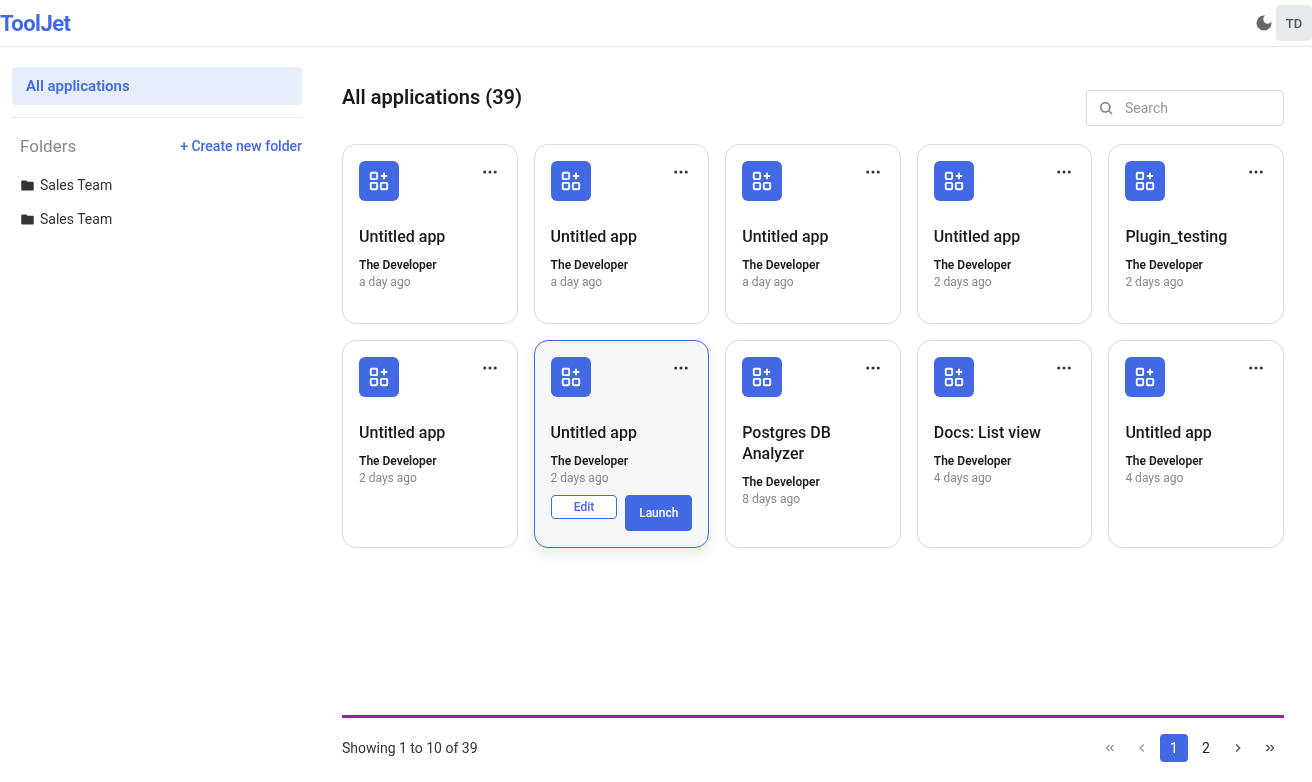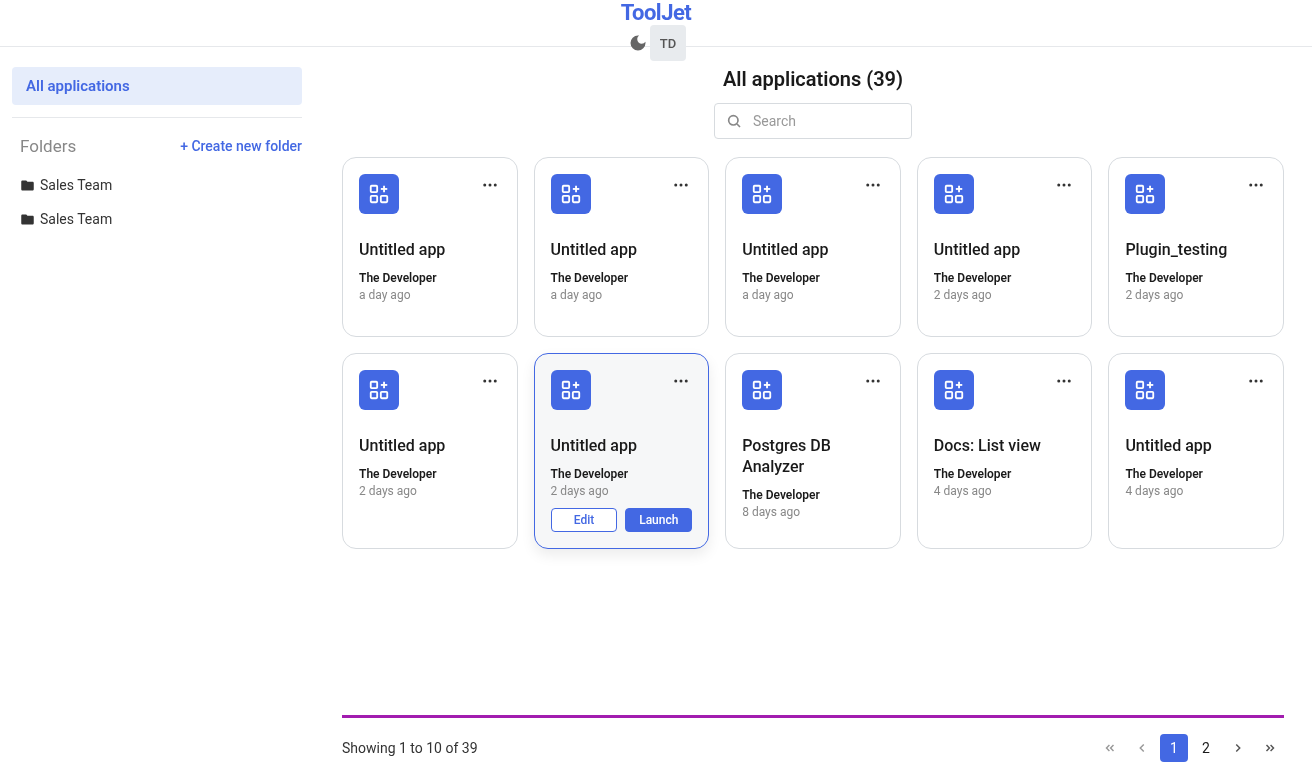--- a/index.html
+++ b/index.html
@@ -11,22 +11,21 @@
     body {
       background: #fff;
       color: #1a1a1a;
     }
     .header {
       height: 47px;
       border-bottom: 1px solid #e6e8eb;
       display: flex;
       align-items: center;
       justify-content: space-between;
-      padding: 0 16px;
-      flex-direction: column;
+      padding: 0 0;
     }
     .logo {
       font-size: 22px;
       font-weight: 700;
       color: #4368E3;
       letter-spacing: -0.5px;
     }
     .header-right {
       display: flex;
       align-items: center;
@@ -116,34 +115,34 @@
       display: flex;
       flex-direction: column;
       min-width: 0;
     }
     .content-header {
       display: flex;
       justify-content: space-between;
       align-items: center;
       margin-bottom: 18px;
       gap: 12px;
-      flex-direction: column;
     }
     .page-title {
       font-size: 20px;
       font-weight: 600;
     }
     .header-actions {
       display: flex;
       gap: 10px;
       align-items: center;
     }
     .search-box {
       position: relative;
       width: 198px;
+      margin-top: 23px;
     }
     .search-box svg {
       position: absolute;
       left: 12px;
       top: 50%;
       transform: translateY(-50%);
       color: #888;
     }
     .search-input {
       width: 100%;
@@ -236,21 +235,21 @@
       background: #fff;
       border: 1px solid #4368E3;
       color: #4368E3;
       border-radius: 4px;
       font-size: 12px;
       font-weight: 500;
       cursor: pointer;
     }
     .btn-launch {
       flex: 1;
-      height: 24px;
+      height: 36px;
       background: #4368E3;
       border: 1px solid #4368E3;
       color: #fff;
       border-radius: 4px;
       font-size: 12px;
       font-weight: 500;
       cursor: pointer;
     }
     .footer {
       margin-top: auto;

